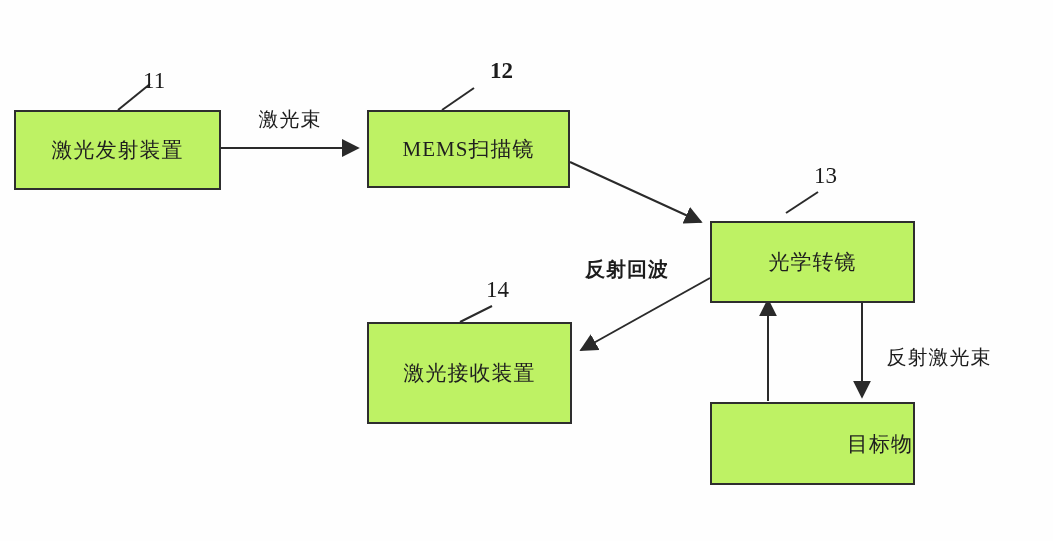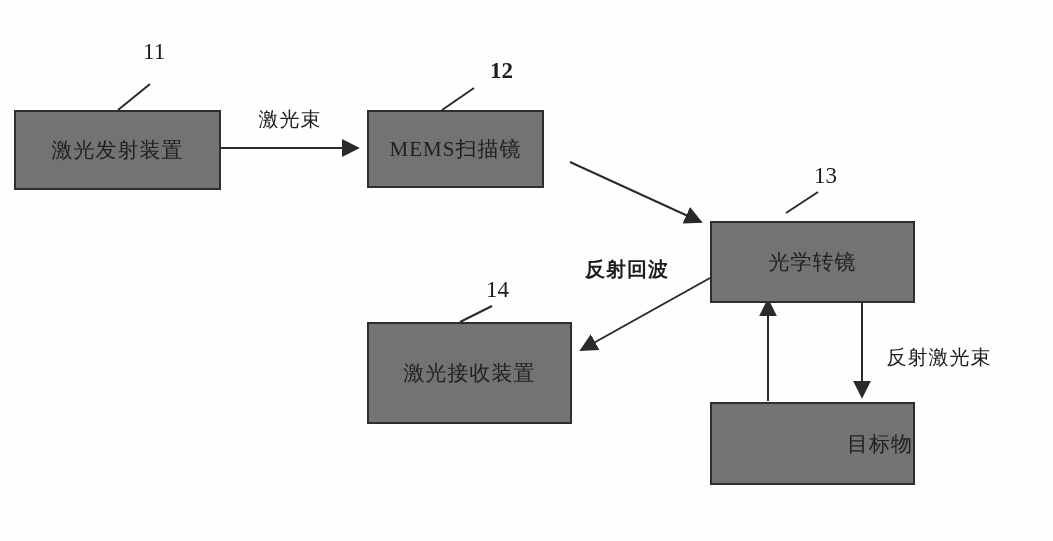--- a/index.html
+++ b/index.html
@@ -19,21 +19,21 @@
   .canvas svg.wires {
     position: absolute;
     left: 0;
     top: 0;
     width: 1053px;
     height: 541px;
   }
   .node {
     position: absolute;
     border: 2px solid #2e2e2e;
-    background: #737373;
+    background: #bef264;
     display: flex;
     align-items: center;
     justify-content: center;
     box-sizing: border-box;
   }
   .node span {
     font-size: 21px;
     letter-spacing: 1px;
     white-space: nowrap;
   }
@@ -45,26 +45,26 @@
   .edge-label {
     position: absolute;
     font-size: 20px;
     letter-spacing: 1px;
     text-align: center;
     white-space: nowrap;
     color: #1c1c1c;
   }
   
   .box-emitter  { left: 14px;  top: 110px; width: 207px; height: 80px; }
-  .box-mems     { left: 367px; top: 110px; width: 177px; height: 78px; }
+  .box-mems     { left: 367px; top: 110px; width: 203px; height: 78px; }
   .box-optical  { left: 710px; top: 213px; width: 205px; height: 82px; margin-top: 8px; }
   .box-receiver { left: 367px; top: 322px; width: 205px; height: 102px; }
   .box-target   { left: 710px; top: 402px; width: 205px; height: 83px; justify-content: flex-end; }
 
-  .ref-11 { left: 143px; top: 39px; }
+  .ref-11 { left: 143px; top: 68px; }
   .ref-12 { left: 490px; top: 58px; font-weight: bold; }
   .ref-13 { left: 814px; top: 163px; }
   .ref-14 { left: 486px; top: 277px; }
 
   .lbl-laser-beam      { left: 240px; top: 106px; width: 100px; }
   .lbl-scan-beam       { left: 592px; top: 133px; width: 156px; }
   .lbl-reflected-echo  { left: 568px; top: 256px; width: 118px; font-weight: bold; }
   .lbl-target-echo     { left: 642px; top: 344px; width: 118px; }
   .lbl-reflected-laser { left: 865px; top: 344px; width: 148px; }
 </style>

